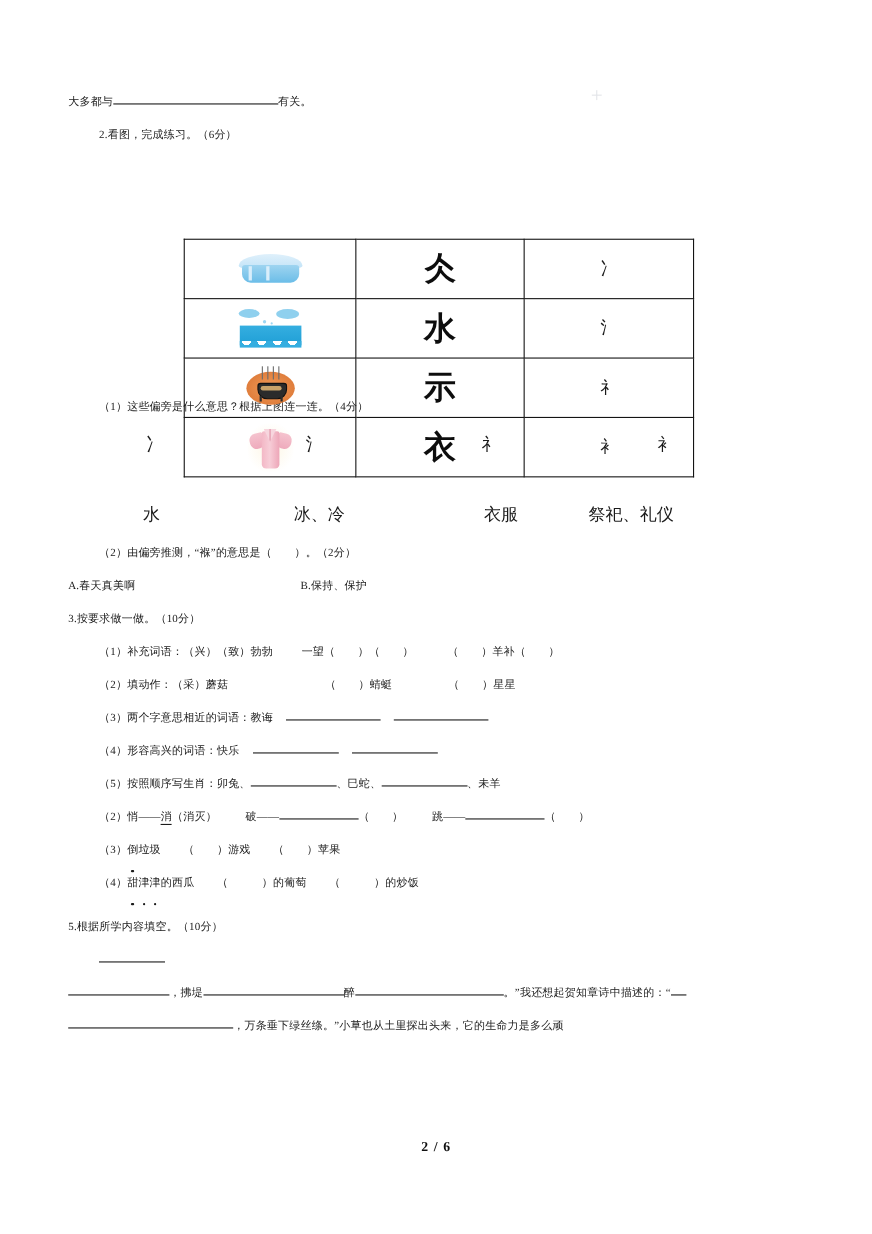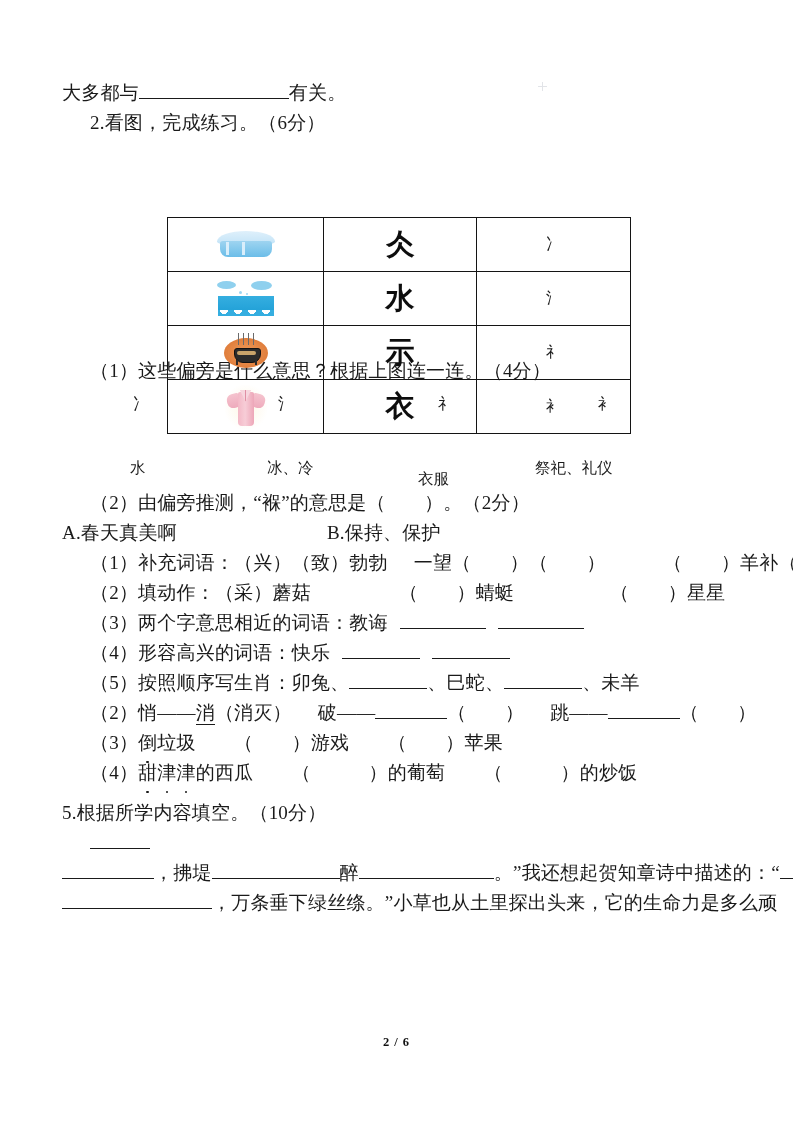--- a/index.html
+++ b/index.html
@@ -22,21 +22,21 @@
     height: 1122px;
   }
   .content {
     position: absolute;
     left: 62px;
     top: 78px;
     width: 670px;
   }
   
   .line {
-    font-size: 19px;
+    font-size: 10px;
     line-height: 30px;
     white-space: nowrap;
     letter-spacing: 0.2px;
   }
   .indent1 { padding-left: 0px; }
   .indent2 { padding-left: 28px; }
   .indent3 { padding-left: 28px; }
   .ul {
     display: inline-block;
     border-bottom: 1px solid #1a1a1a;
@@ -379,29 +379,30 @@
     <div class="match-row">
       <span class="match-item" style="left:71px;">冫</span>
       <span class="match-item" style="left:216px;">氵</span>
       <span class="match-item" style="left:376px;">礻</span>
       <span class="match-item" style="left:536px;">衤</span>
     </div>
 
     <div class="match-row-words">
       <span class="match-item" style="left:68px;">水</span>
       <span class="match-item" style="left:205px;">冰、冷</span>
-      <span class="match-item" style="left:356px;margin-top:11px;">衣服</span>
+      <span class="match-item" style="left:378px;">衣服</span>
       <span class="match-item" style="left:473px;">祭祀、礼仪</span>
     </div>
 
     <div class="line indent3">（2）由偏旁推测，“褓”的意思是（　　）。（2分）</div>
     <div class="line indent1">
       <span>A.春天真美啊</span><span class="sp-xl"></span><span class="sp-xl"></span><span class="sp-m"></span><span>B.保持、保护</span>
     </div>
 
+    <div class="line indent1">3.按要求做一做。（10分）</div>
 
     <div class="line indent3">
       <span>（1）补充词语：</span><span>（兴）（致）勃勃</span><span class="sp-m"></span><span>一望（　　）（　　）　　　（　　）羊补（　　）</span>
     </div>
 
     <div class="line indent3">
       <span>（2）填动作：</span><span>（采）蘑菇</span><span class="sp-xl"></span><span class="sp-m"></span><span>（　　）蜻蜓　　　　　（　　）星星</span>
     </div>
 
     <div class="line indent3">

